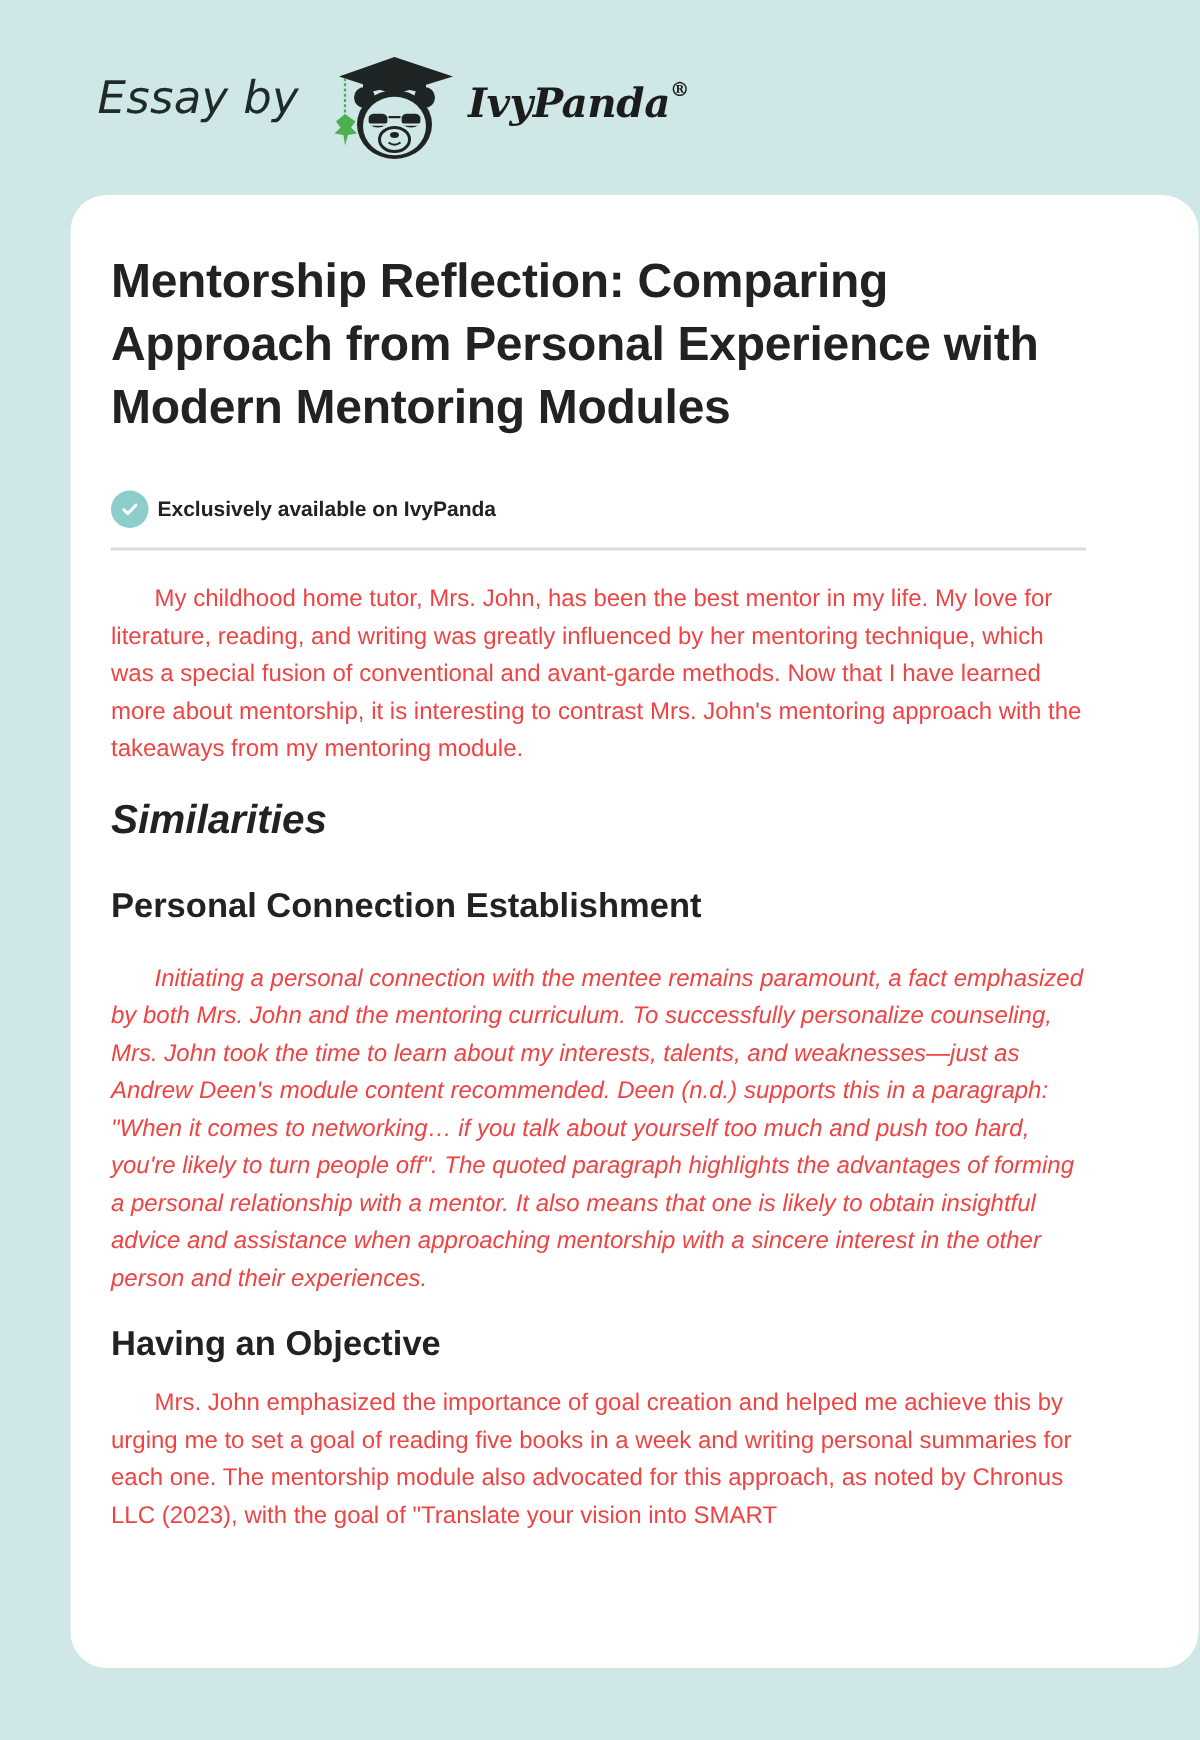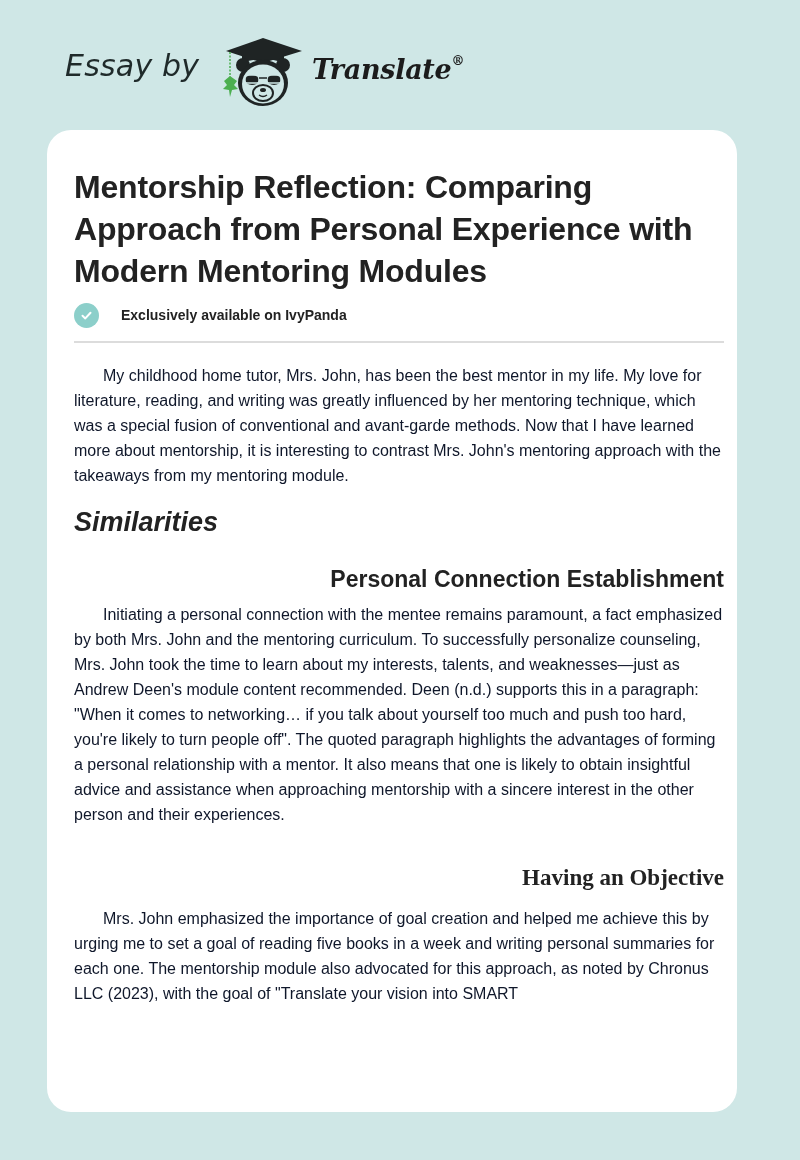--- a/index.html
+++ b/index.html
@@ -39,43 +39,42 @@
       letter-spacing: -0.3px;
     }
     .brand sup {
       font-size: 13px;
       position: relative;
       top: -4px;
     }
     .card {
       position: absolute;
       left: 47px; top: 130px;
-      width: 690px; height: 982px;
+      width: 752px; height: 982px;
       background: #ffffff;
       border-radius: 24px;
       overflow: hidden;
     }
     .content {
       position: absolute;
       left: 27px; top: 36px;
       width: 650px;
     }
     .title {
       font-size: 32px;
       font-weight: bold;
       line-height: 42px;
       color: #222;
       letter-spacing: -0.2px;
     }
     .exclusive {
-      margin-top: 10px;
+      margin-top: 34px;
       display: flex;
       align-items: center;
       height: 26px;
-      gap: 16px;
     }
     .check-badge {
       width: 25px; height: 25px;
       border-radius: 50%;
       background: #8ccfca;
       display: flex; align-items: center; justify-content: center;
       margin-right: 6px;
     }
     .exclusive-text {
       font-size: 14px;
@@ -91,34 +90,33 @@
       font-size: 27px;
       font-weight: bold;
       color: #222;
       line-height: 34px;
     }
     h3 {
       font-size: 23px;
       font-weight: bold;
       color: #222;
       line-height: 30px;
-      text-align: right;
     }
     p {
       font-size: 16px;
       line-height: 25px;
-      color: #0f172a;
+      color: #ef4444;
       text-indent: 29px;
     }
     .h-intro { margin-top: 23px; }
     .p-intro { margin-top: 20px; }
     .h-sim { margin-top: 17px; font-style: italic; }
     .h-pce { margin-top: 25px; }
-    .p-pce { margin-top: 8px; }
-    .h-obj { margin-top: 36px; font-family: Liberation Serif, serif; }
+    .p-pce { margin-top: 22px; font-style: italic; }
+    .h-obj { margin-top: 15px; }
     .p-obj { margin-top: 13px; }
   </style>
 </head>
 <body>
 
 <div class="header">
   <span class="essay-by">Essay by</span>
   <svg class="logo-icon" viewBox="0 0 90 75">
 
     <polygon points="8,16 45,3 84,16 45,28" fill="#1f2424"></polygon>
@@ -139,21 +137,21 @@
     <ellipse cx="56" cy="45" rx="7" ry="5" fill="#1f2424"></ellipse>
 
     <rect x="27" y="40" width="14" height="8" rx="2" fill="none" stroke="#cfe7e6" stroke-width="1.5"></rect>
     <rect x="49" y="40" width="14" height="8" rx="2" fill="none" stroke="#cfe7e6" stroke-width="1.5"></rect>
     <line x1="41" y1="43" x2="49" y2="43" stroke="#1f2424" stroke-width="1.5"></line>
 
     <ellipse cx="45" cy="58" rx="10" ry="8" fill="none" stroke="#1f2424" stroke-width="2"></ellipse>
     <ellipse cx="45" cy="55" rx="3" ry="2" fill="#1f2424"></ellipse>
     <path d="M41,60 Q45,63 49,60" fill="none" stroke="#1f2424" stroke-width="1.3"></path>
   </svg>
-  <span class="brand"><span>Translate</span><sup>®</sup></span>
+  <span class="brand"><span>IvyPanda</span><sup>®</sup></span>
 </div>
 
 <div class="card">
   <div class="content">
     <h1 class="title">Mentorship Reflection: Comparing Approach from Personal Experience with Modern Mentoring Modules</h1>
 
     <div class="exclusive">
       <span class="check-badge">
         <svg width="13" height="13" viewBox="0 0 13 13">
             <path d="M2.5,6.8 L5.3,9.4 L10.5,3.8" fill="none" stroke="#ffffff" stroke-width="2" stroke-linecap="round" stroke-linejoin="round"></path>

